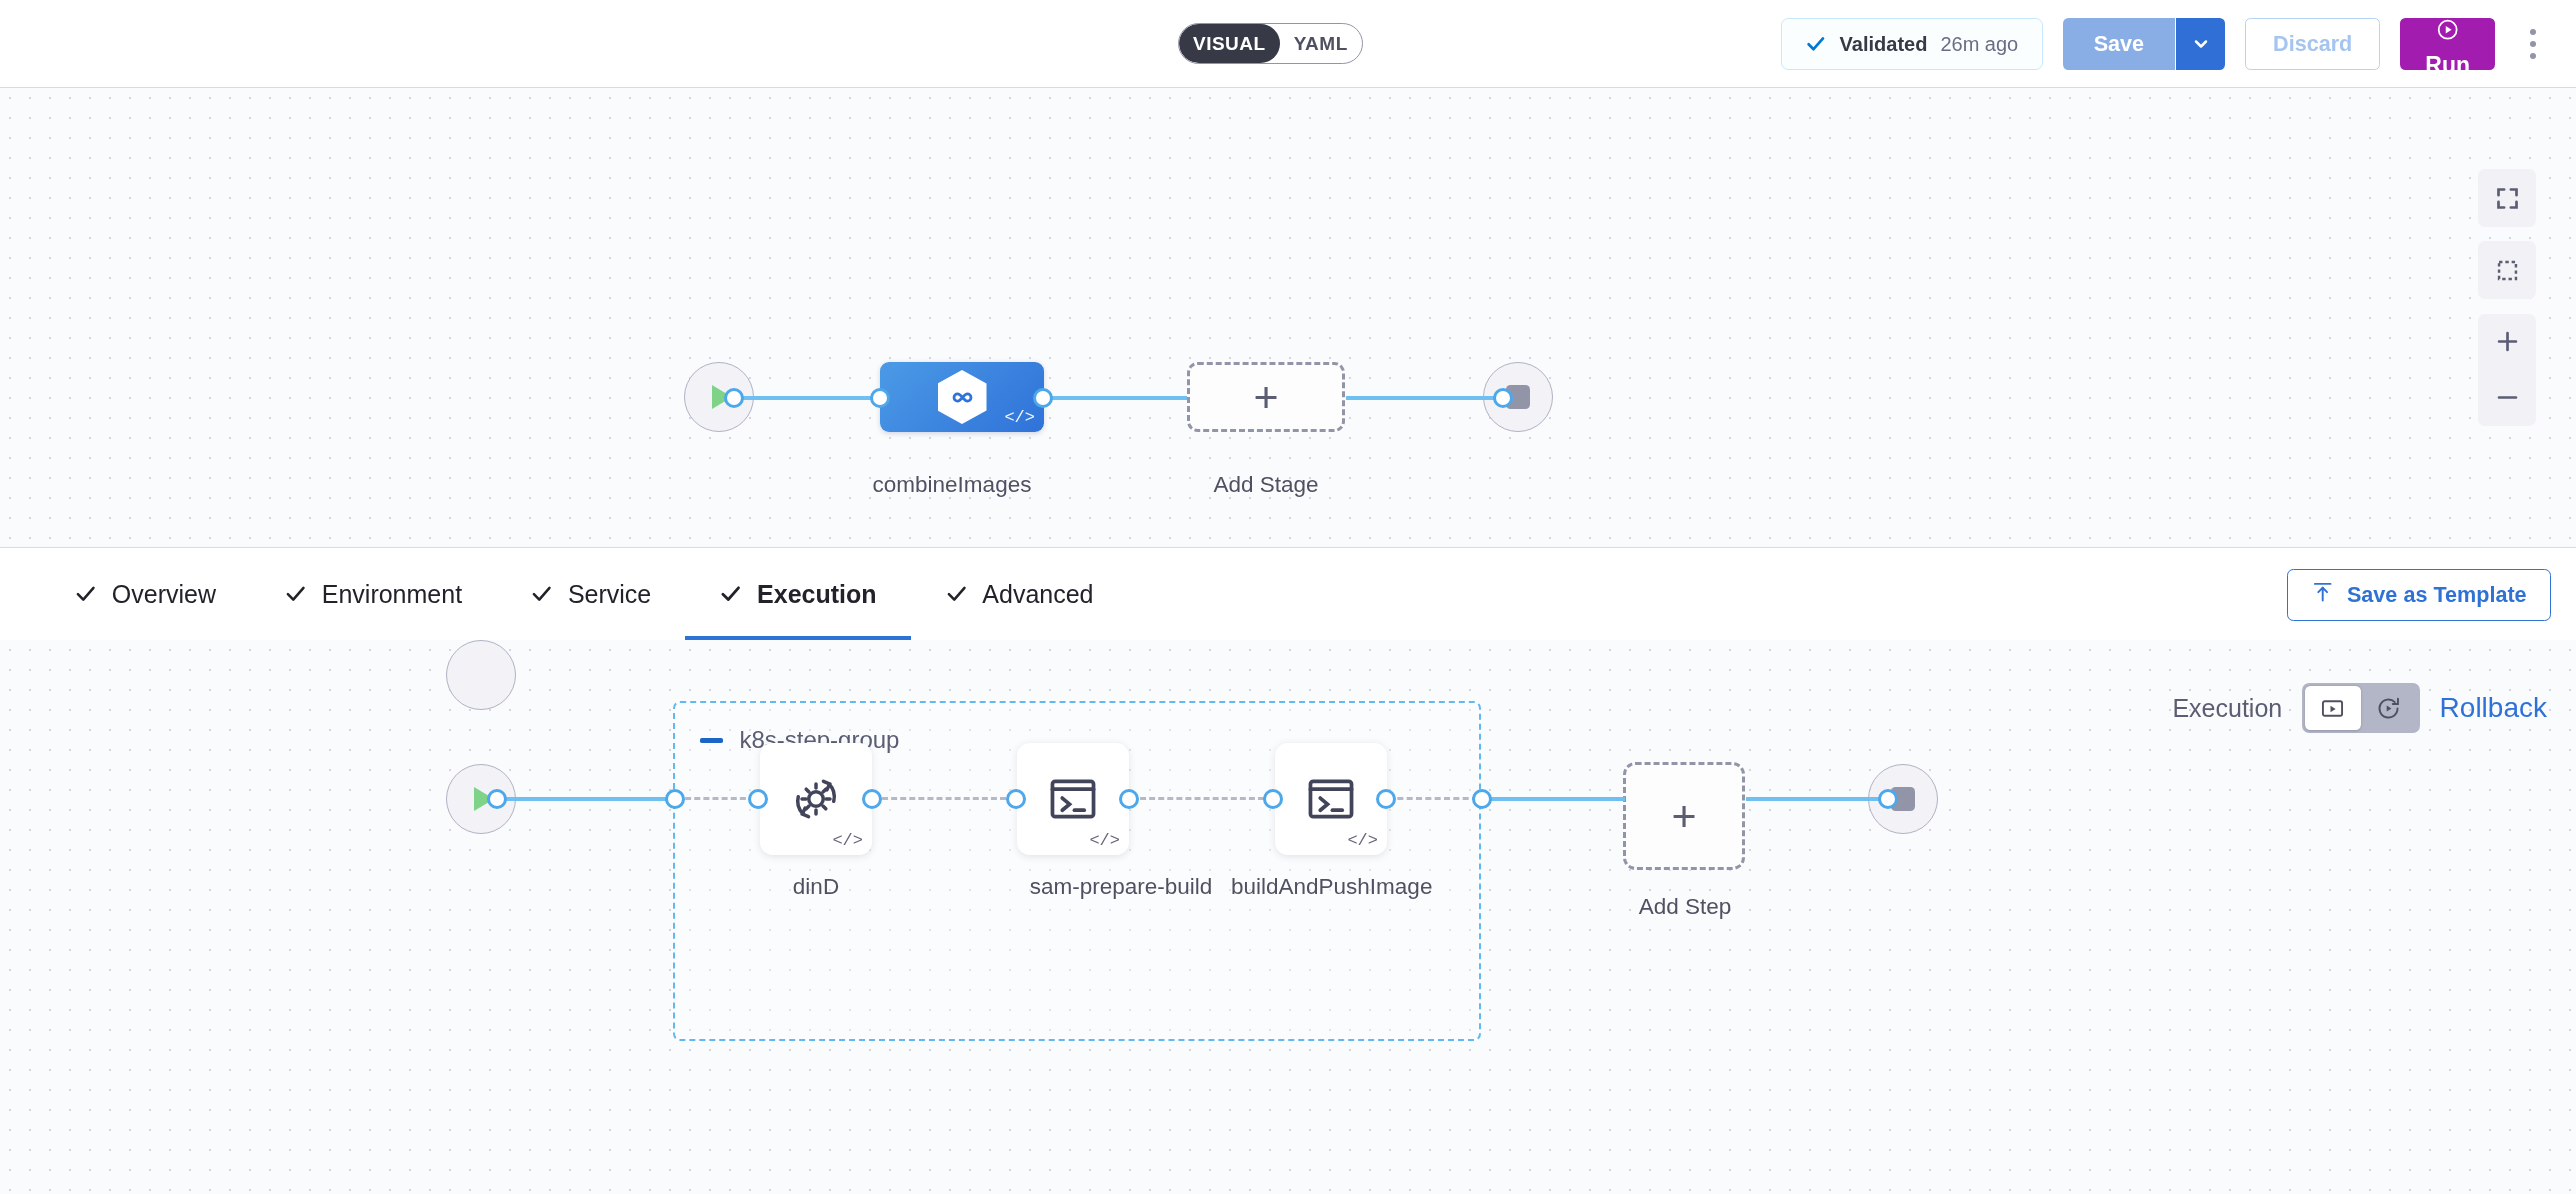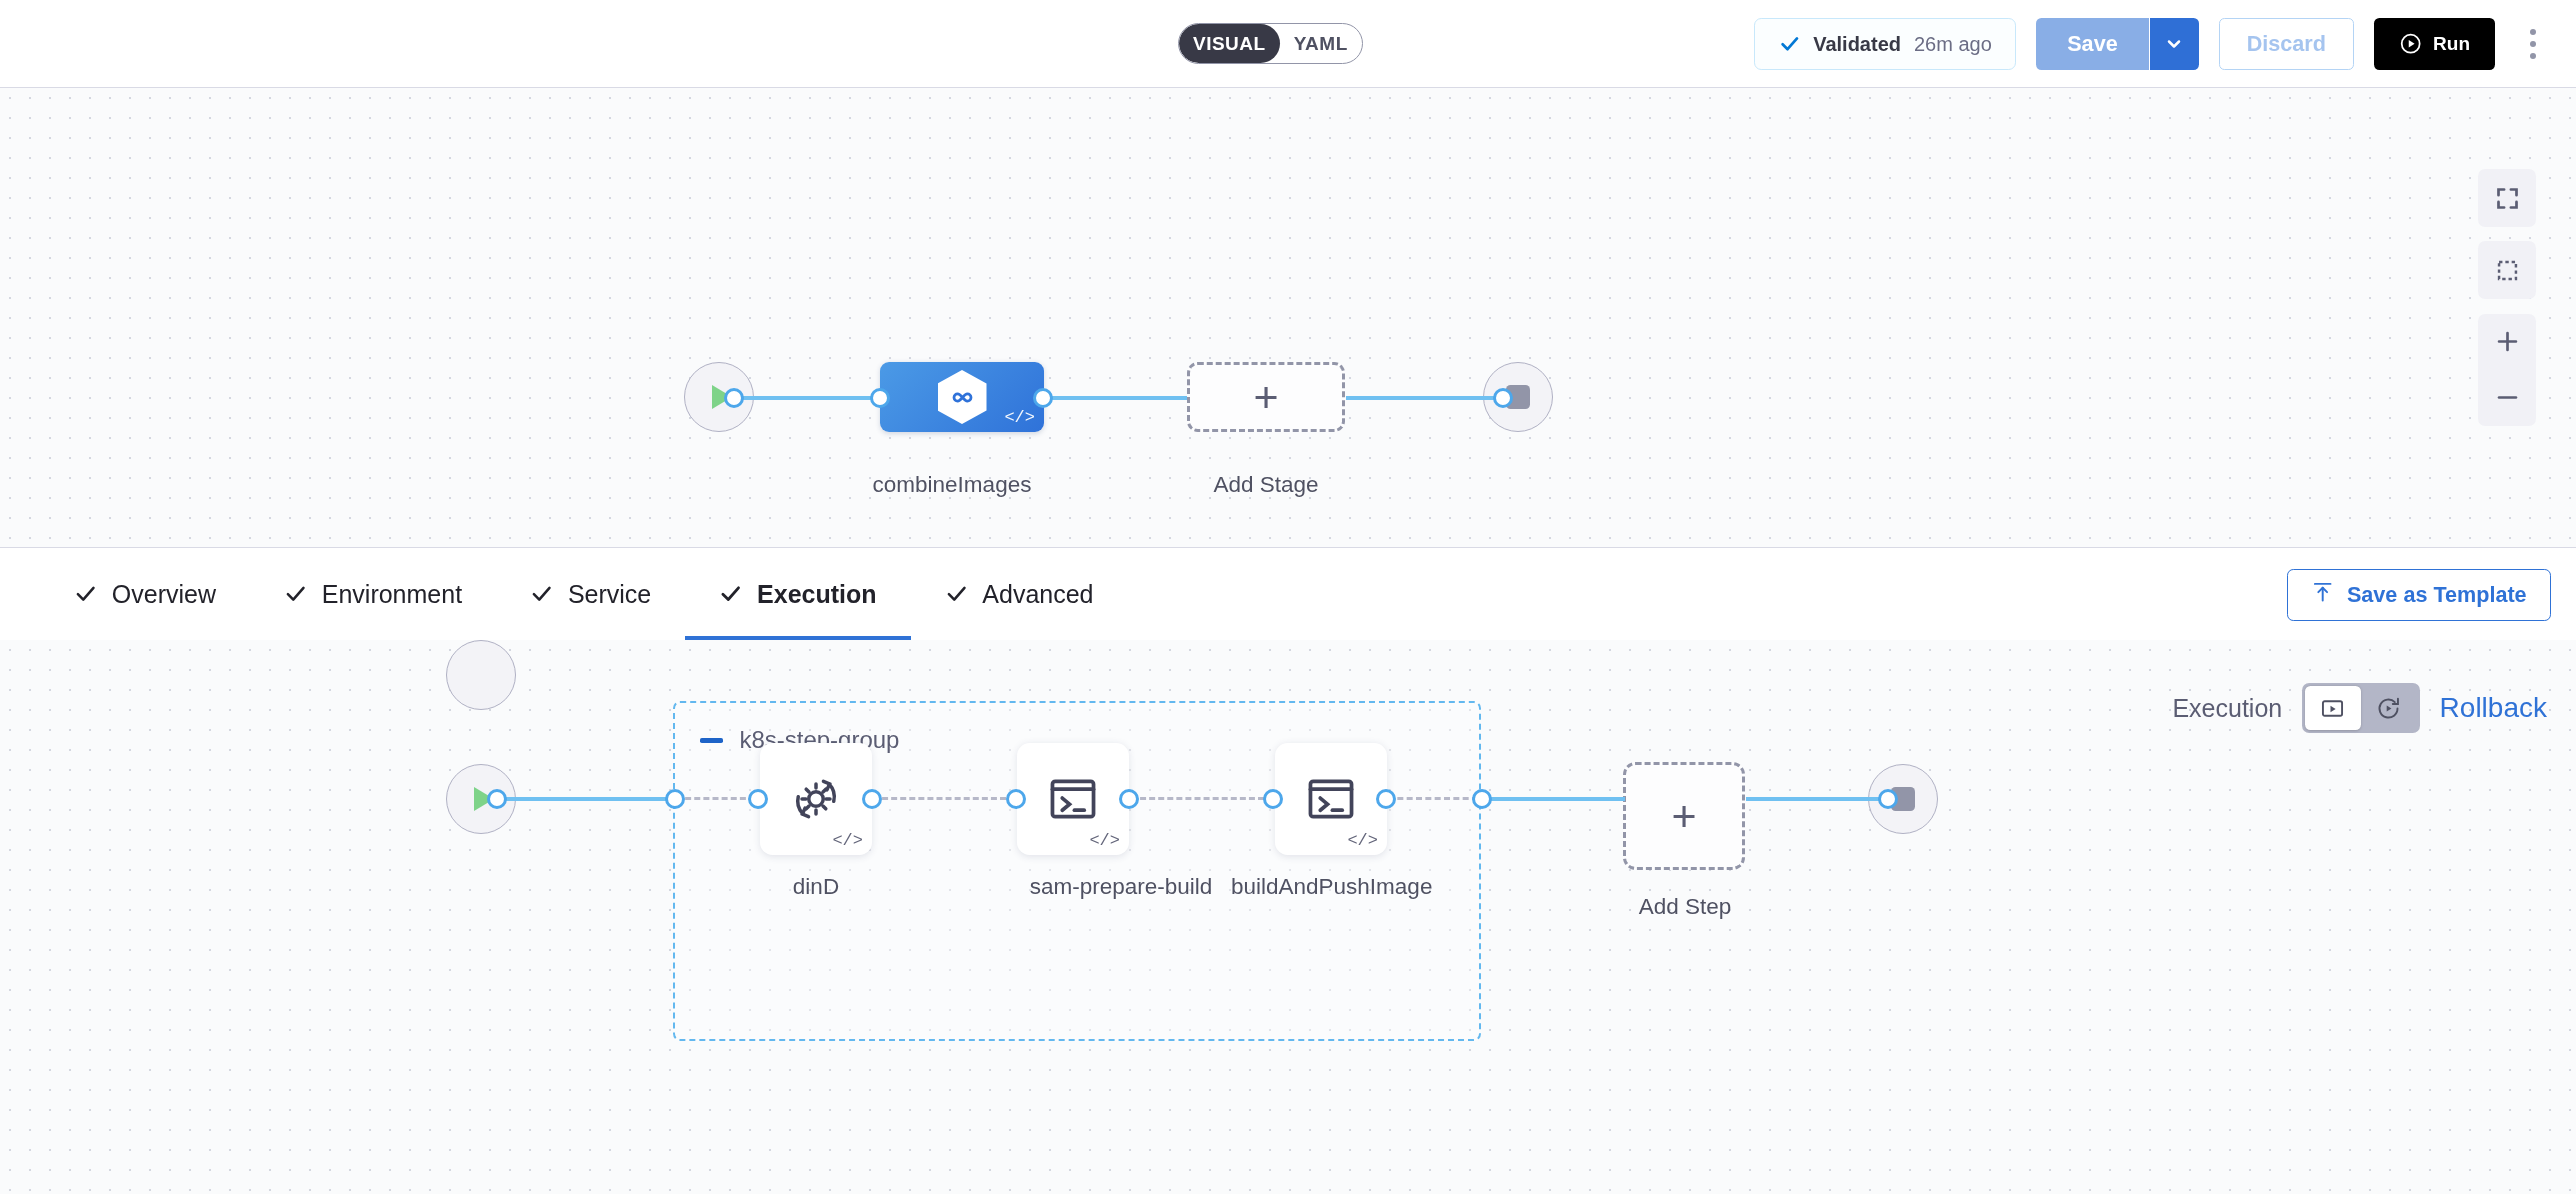--- a/index.html
+++ b/index.html
@@ -63,22 +63,22 @@
     background: #2f6fd6; width: 50px; display: flex; align-items: center; justify-content: center;
     border-left: 1.8px solid #ffffff; cursor: pointer; color: #ffffff;
   }
   .discard-btn {
     height: 52px; padding: 9px 27px; display: flex; align-items: center;
     border: 0.9px solid #b4d4f5; border-radius: 5.4px; background: #ffffff;
     color: #a5c4ef; font-size: 21.6px; font-weight: bold; cursor: pointer;
   }
   .run-btn {
     height: 52px; padding: 0 25px; display: flex; align-items: center; gap: 10.8px;
-    background: #000000; border-radius: 5.4px; color: #ffffff;
-    font-size: 19px; font-weight: bold; cursor: pointer;
+    background: #a21caf; border-radius: 5.4px; color: #ffffff;
+    font-size: 23px; font-weight: bold; cursor: pointer; flex-direction: column;
   }
   .run-icon { width: 23.4px; height: 23.4px; }
   .kebab { width: 36px; height: 52px; display: flex; flex-direction: column;
            align-items: center; justify-content: center; gap: 5.4px; cursor: pointer; }
   .kebab i { width: 6.3px; height: 6.3px; border-radius: 50%; background: #9295a8; display: block; }
 
   
   .canvas {
     position: absolute; left: 0; width: 2576px;
     background-color: #fafbfc;

